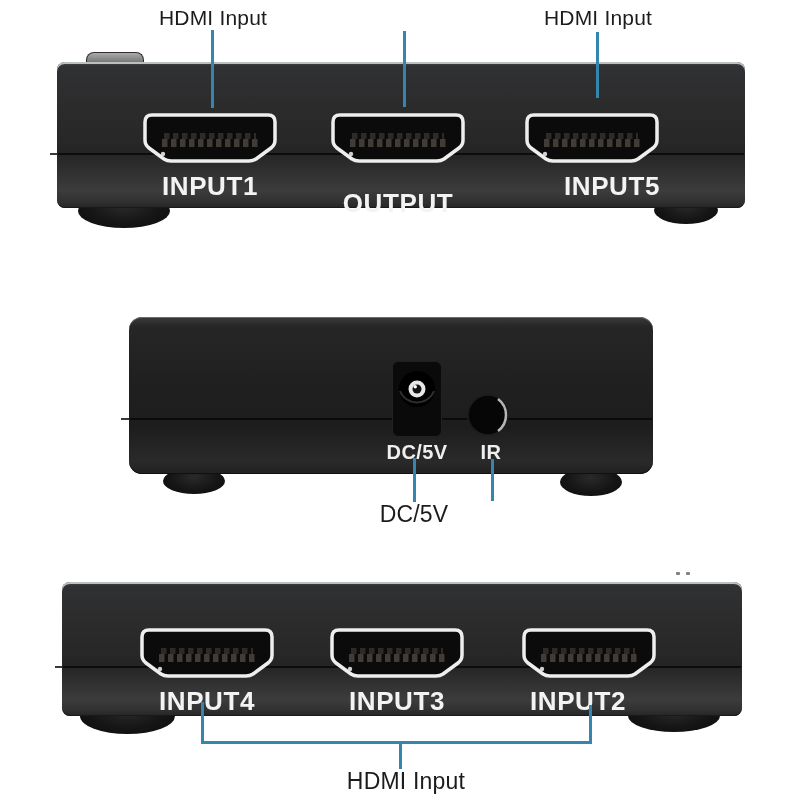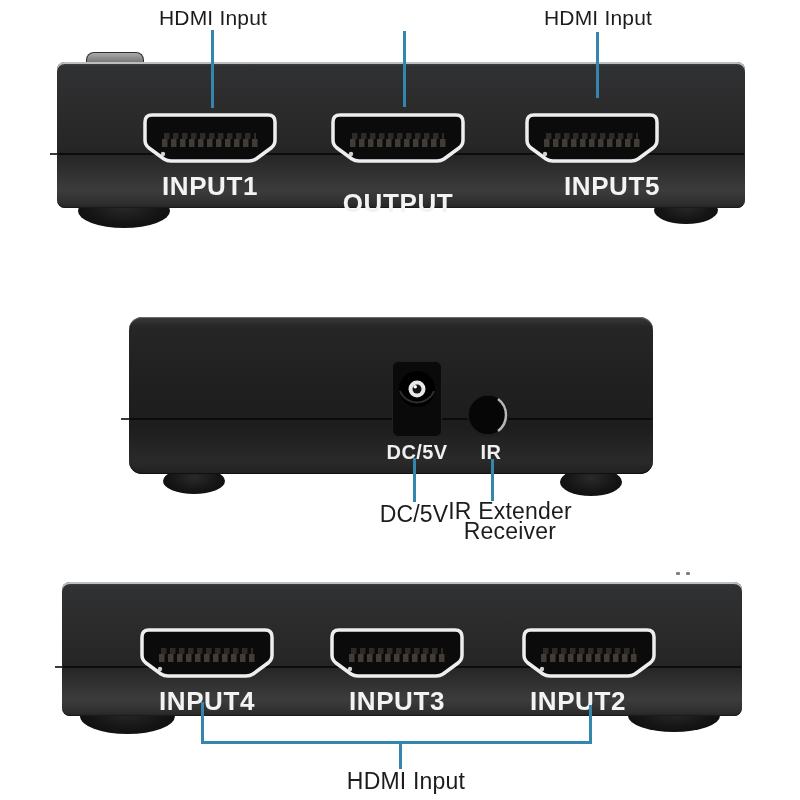--- a/index.html
+++ b/index.html
@@ -117,21 +117,20 @@
     <path d="M32,6 A20 20 0 0 1 32,38" fill="none" stroke="#d6d6d6" stroke-width="2.5" opacity="0.85"></path>
   </svg>
 
   <div class="jack-label" style="left:417px;top:441px;">DC/5V</div>
   <div class="jack-label" style="left:491px;top:441px;">IR</div>
 
   <div class="leader" style="left:413px;top:458px;height:44px;"></div>
   <div class="leader" style="left:491px;top:459px;height:42px;"></div>
 
   <div class="annot big" style="left:414px;top:501px;">DC/5V</div>
-  <div class="annot big wrap" style="left:510px;top:501px;width:142px;">IR Extender Receiver</div>
 
   <div class="foot" style="left:80px;top:698px;width:95px;height:36px;"></div>
   <div class="foot" style="left:628px;top:700px;width:92px;height:32px;"></div>
 
   <div class="device" style="left:62px;top:582px;width:680px;height:134px;"></div>
   <div class="seam" style="left:63px;top:666px;width:678px;"></div>
   <div class="seam-tick" style="left:55px;top:666px;width:10px;"></div>
   <div class="edge-dot" style="left:676px;top:572px;"></div>
   <div class="edge-dot" style="left:686px;top:572px;"></div>
 

